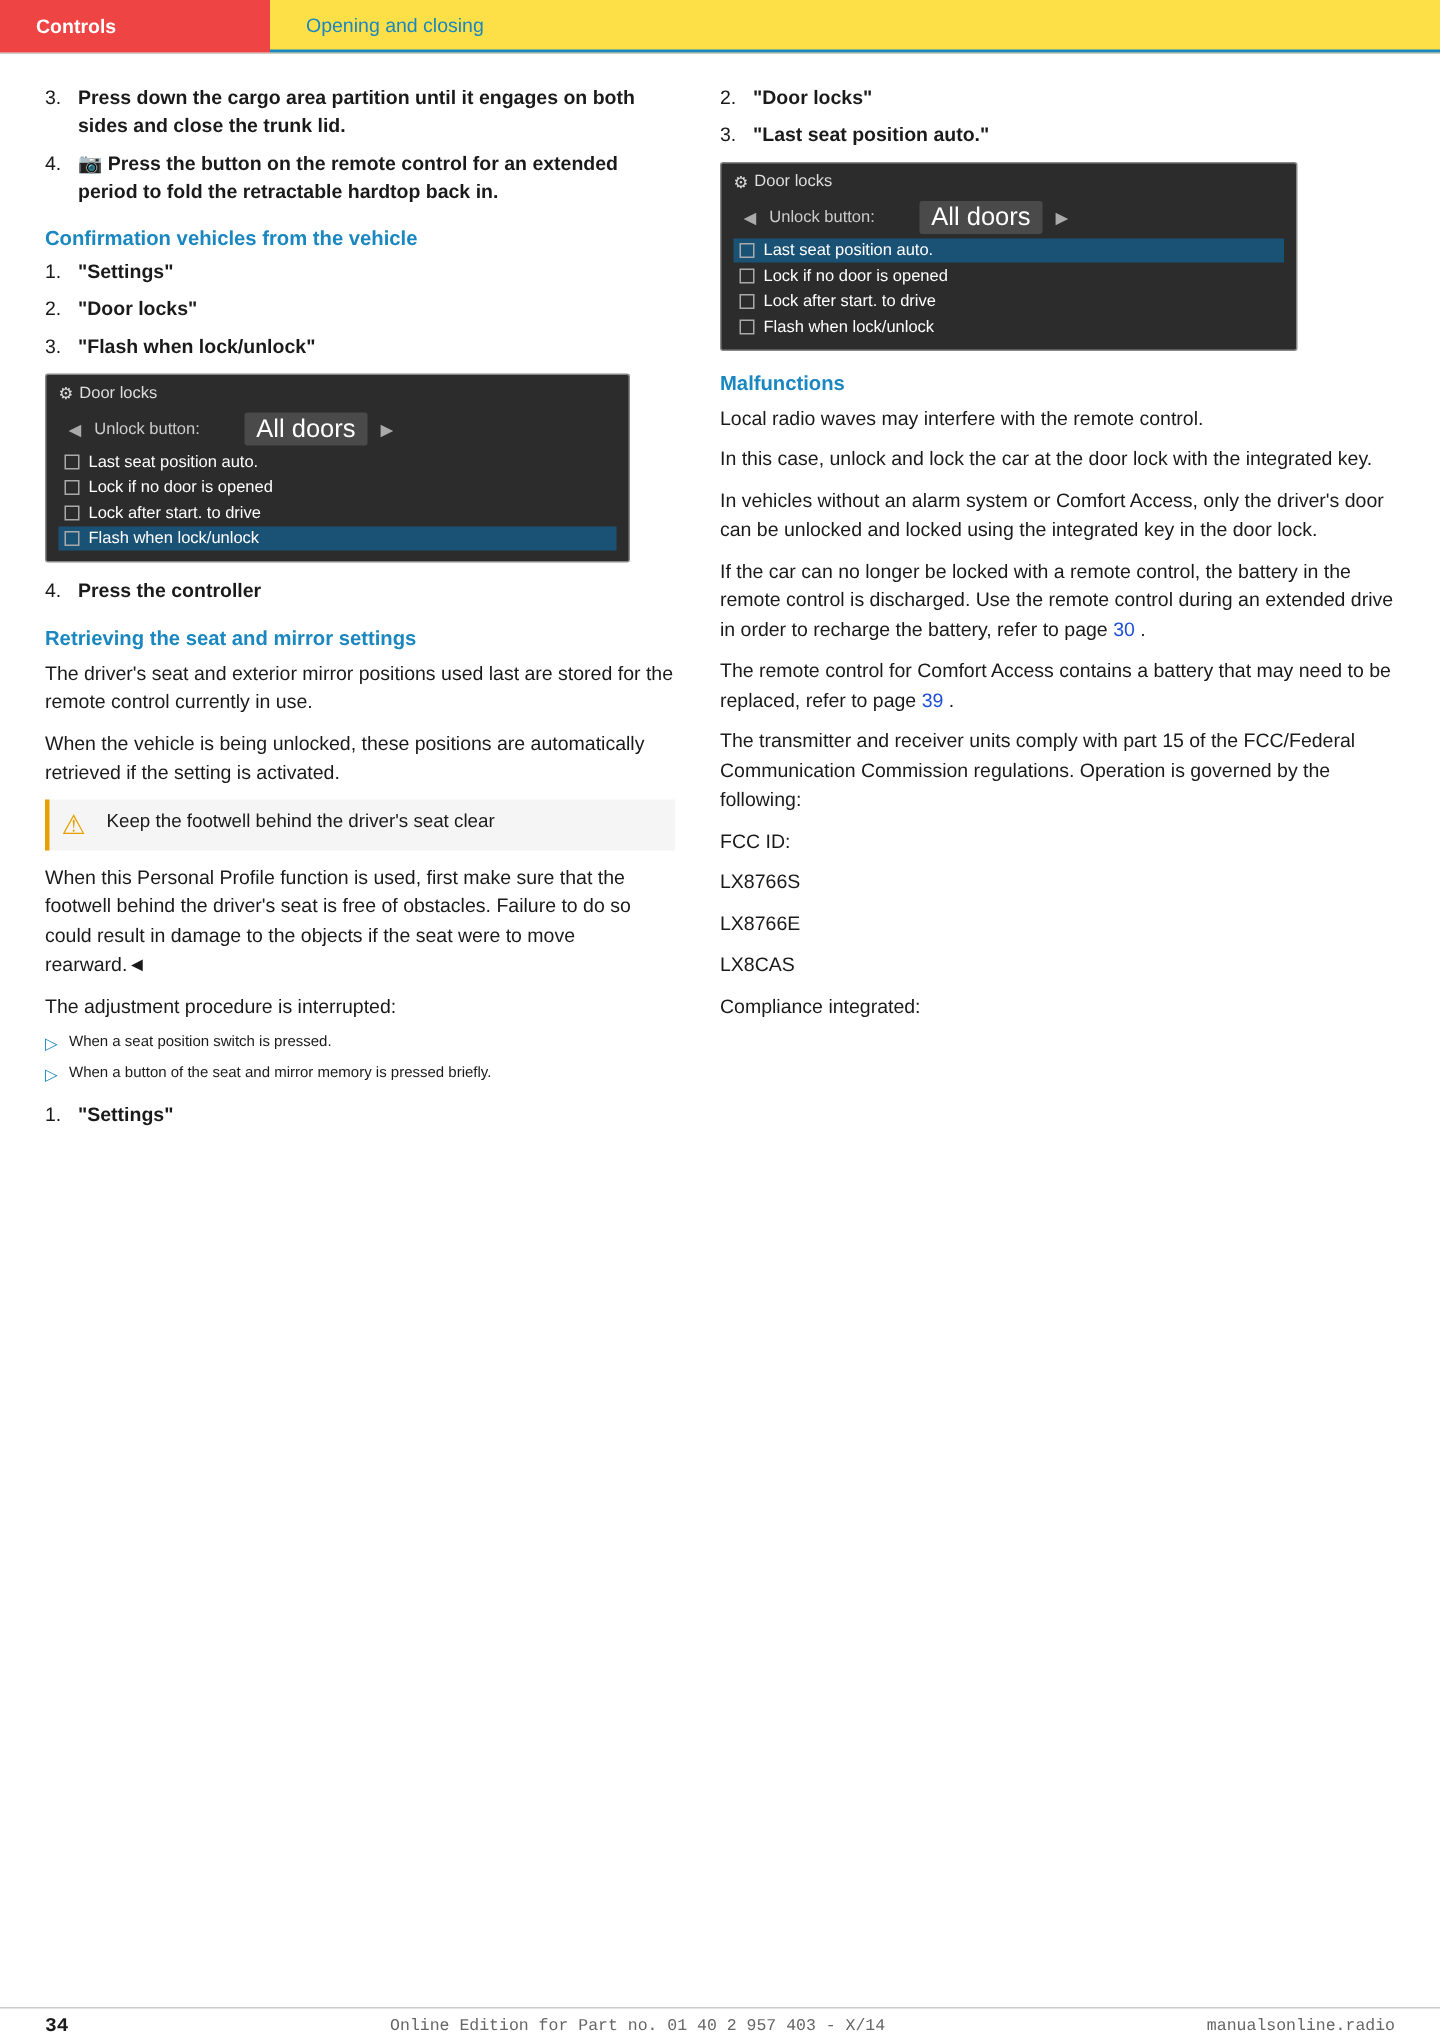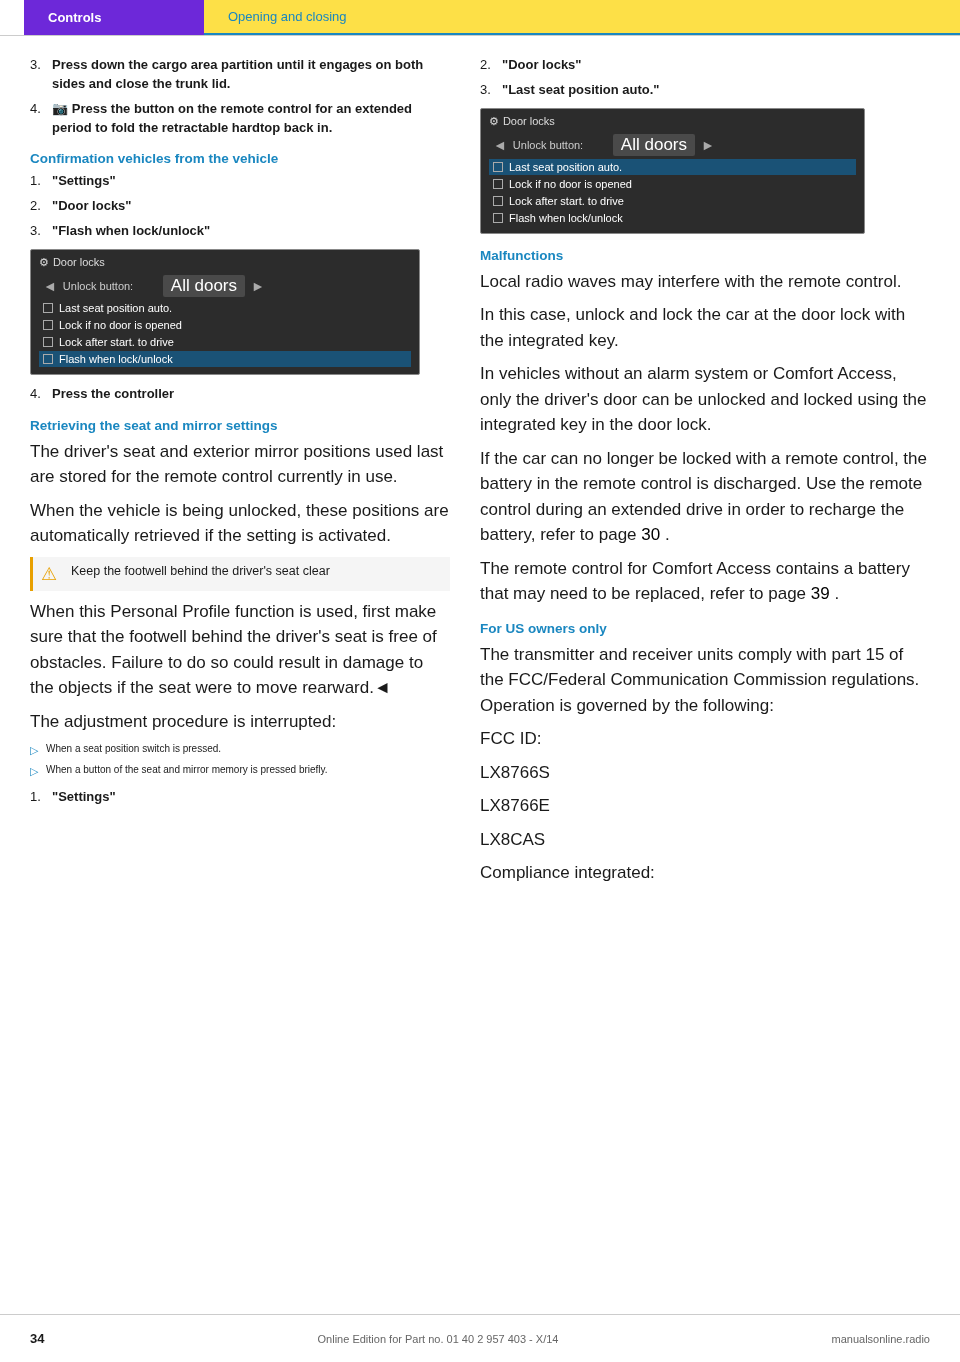--- a/index.html
+++ b/index.html
@@ -13,29 +13,28 @@
       position: relative;
     }
 
     
     .header {
       display: flex;
       height: 36px;
       border-bottom: 1px solid #ccc;
     }
     .header-left {
-      background: #6d28d9;
+      background: #ef4444;
       color: white;
       font-weight: bold;
       font-size: 13px;
       padding: 0 24px;
       display: flex;
       align-items: center;
       min-width: 180px;
-      margin-left: 24px;
     }
     .header-right {
       background: #fde047;
       color: #1a87c0;
       font-size: 13px;
       padding: 0 24px;
       display: flex;
       align-items: center;
       flex: 1;
       border-bottom: 2px solid #1a87c0;
@@ -78,21 +77,21 @@
     }
     .step-text {
       flex: 1;
       line-height: 1.45;
       font-weight: bold;
     }
 
     .body-text {
       line-height: 1.5;
       margin-bottom: 8px;
-      font-size: 17px;
+      font-size: 13px;
     }
 
     
     .screen-img {
       border: 1px solid #888;
       background: #2c2c2c;
       color: #fff;
       font-size: 11.5px;
       padding: 6px 8px;
       margin: 8px 0 10px 0;
@@ -179,36 +178,37 @@
       font-size: 11px;
       margin-top: 1px;
     }
     .bullet-text {
       flex: 1;
       font-size: 10px;
     }
 
     
     a.page-link {
-      color: #000000;
+      color: #1d4ed8;
       text-decoration: none;
     }
 
     
     .footer {
       position: absolute;
       bottom: 0;
       left: 0;
       right: 0;
-      height: 48px;
+      height: 24px;
       display: flex;
       align-items: center;
       justify-content: space-between;
       padding: 0 30px;
       border-top: 1px solid #ccc;
+      font-family: Liberation Mono, monospace;
     }
     .footer-page {
       font-size: 13px;
       font-weight: bold;
     }
     .footer-text {
       font-size: 11px;
       color: #666;
     }
 
@@ -374,21 +374,20 @@
       <span>If the car can no longer be locked with a remote control, the battery in the remote control is discharged. Use the remote control during an extended drive in order to recharge the battery, refer to page</span>
       <a class="page-link">30</a>
       <span>.</span>
     </p>
     <p class="body-text">
       <span>The remote control for Comfort Access contains a battery that may need to be replaced, refer to page</span>
       <a class="page-link">39</a>
       <span>.</span>
     </p>
 
-    <div class="section-heading">For US owners only</div>
 
     <p class="body-text">The transmitter and receiver units comply with part 15 of the FCC/Federal Communication Commission regulations. Operation is governed by the following:</p>
     <p class="body-text">FCC ID:</p>
     <p class="body-text">LX8766S</p>
     <p class="body-text">LX8766E</p>
     <p class="body-text">LX8CAS</p>
     <p class="body-text">Compliance integrated:</p>
 
   </div>
 

